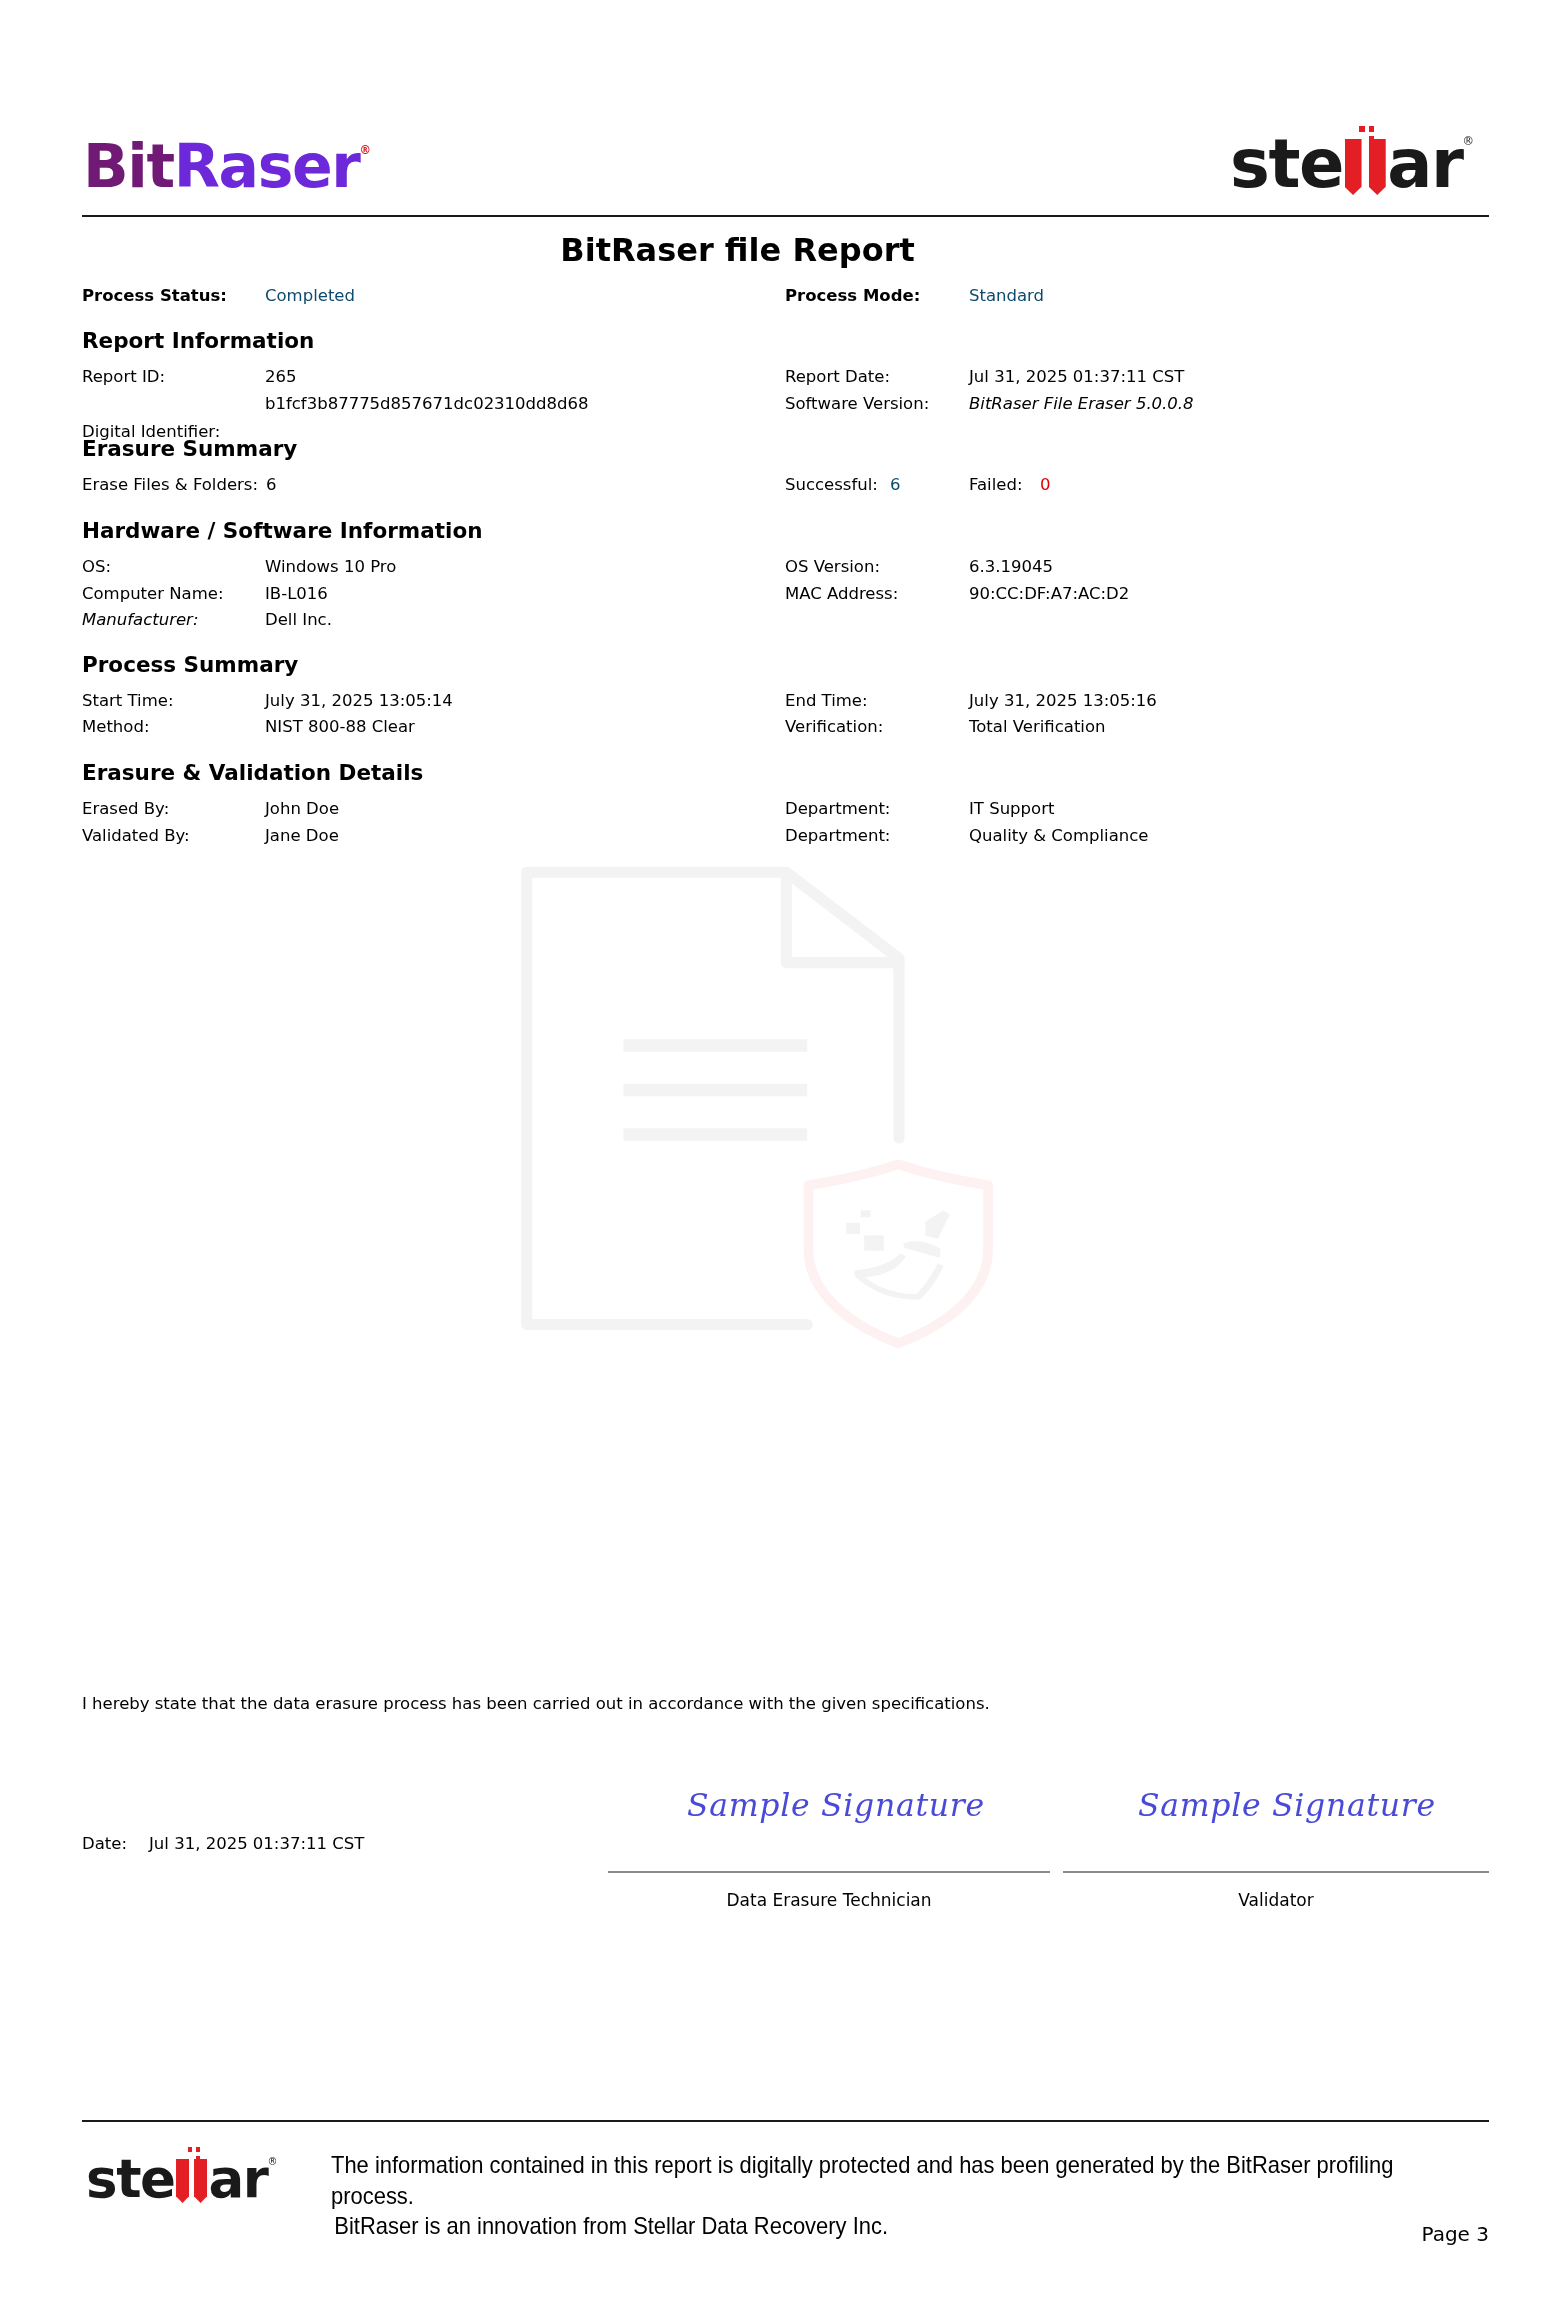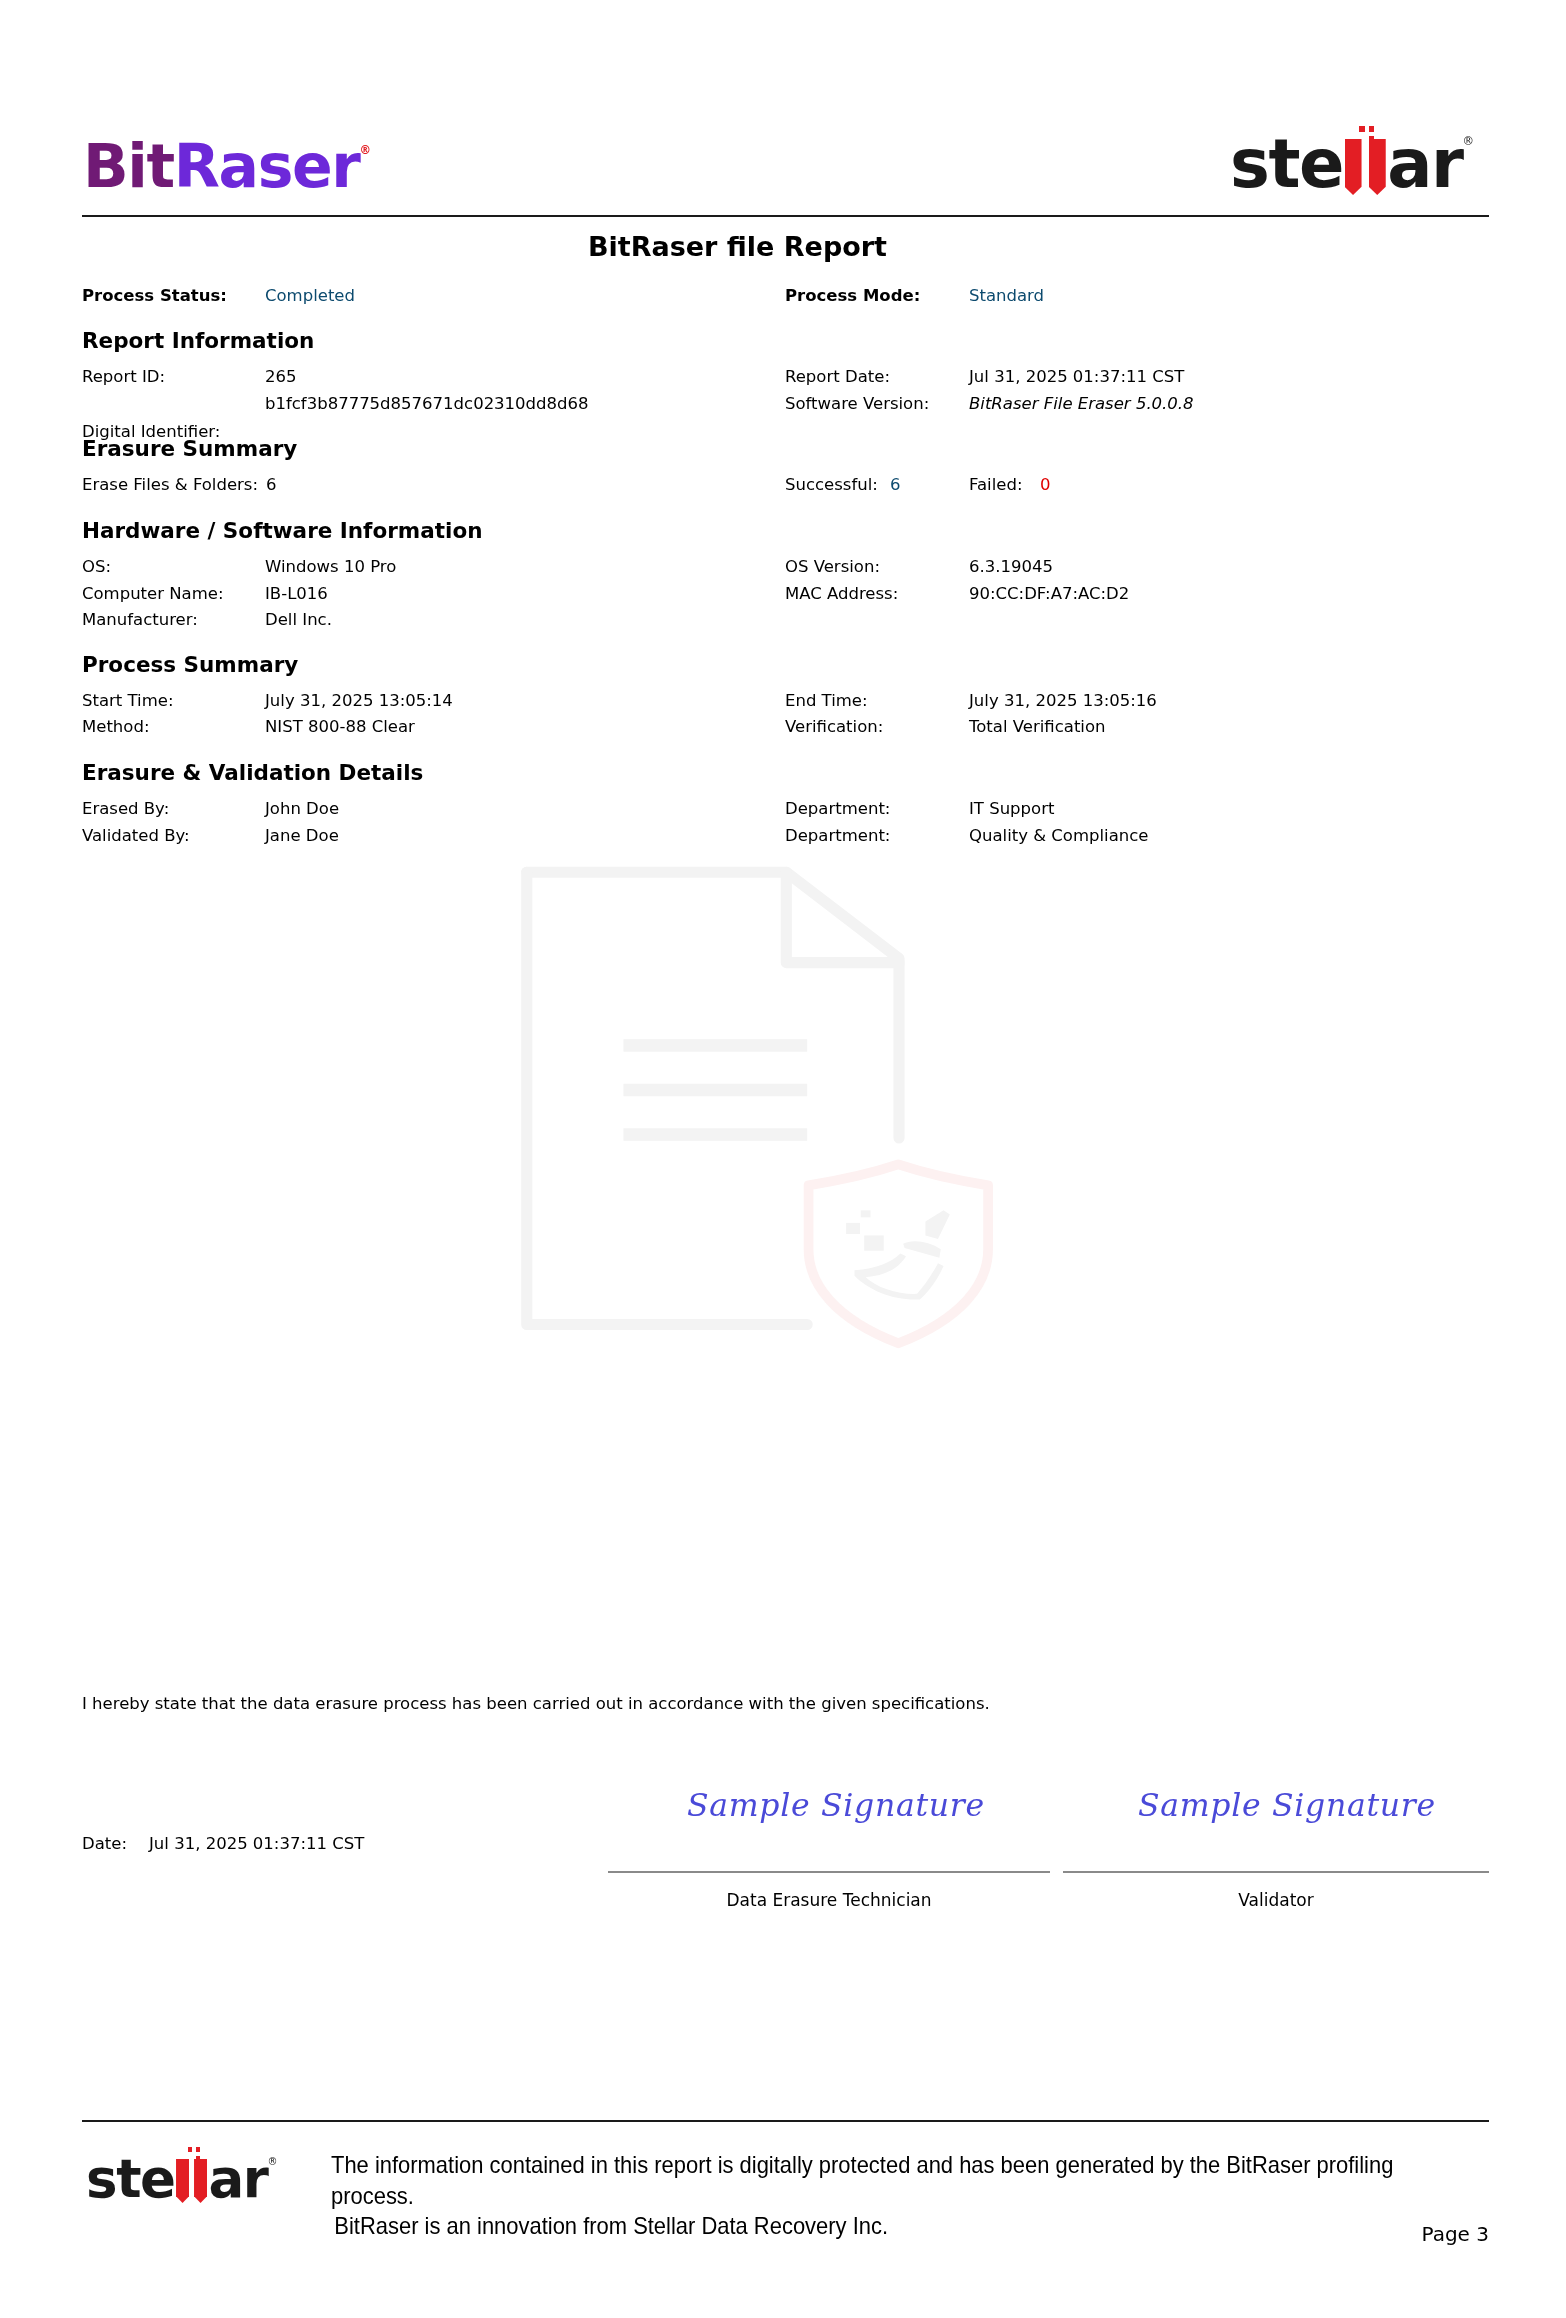--- a/index.html
+++ b/index.html
@@ -10,21 +10,21 @@
   .logo-bitraser { left:83px; top:136px; font-family:"DejaVu Sans", sans-serif; font-weight:bold;
                    font-size:60px; letter-spacing:-1.4px; line-height:1; }
   .logo-bitraser .bit { color:#701a75; }
   .logo-bitraser .raser { color:#6d28d9; }
   .logo-bitraser sup { font-size:11.5px; color:#e31e24; vertical-align:top; position:relative; top:8.6px; }
   .stellar { display:flex; align-items:flex-end; font-family:"DejaVu Sans", sans-serif; color:#1a1a1a; line-height:1; }
   .stellar .bars { display:inline-flex; position:relative; margin:0 1.4px; }
   .stellar .bar { background:#e31e24; display:inline-block; clip-path:polygon(0 0,100% 0,100% 85%,50% 100%,0 85%); }
   .stellar .dot { position:absolute; background:#e31e24; }
   .stellar sup { align-self:flex-start; }
-  .title { left:0; width:1475px; top:231px; text-align:center; font-weight:bold; font-size:27px; }
+  .title { left:0; width:1475px; top:231px; text-align:center; font-weight:bold; font-size:32px; }
   .row { position:absolute; font-size:16.5px; line-height:1; white-space:nowrap; }
   .bold { font-weight:bold; }
   .green { color:#0c4a6e; }
   .red { color:#e00000; }
   .section { position:absolute; left:82px; font-weight:bold; font-size:21.5px; line-height:1; }
   .sig { position:absolute; font-family:"DejaVu Serif", serif; font-style:italic; font-size:31.5px; color:#4a4ad8; letter-spacing:0.7px; }
   .sigline { position:absolute; height:2.1px; background:#8a8a8a; }
   .sigrole { position:absolute; font-size:17px; text-align:center; }
   .footer-text { position:absolute; font-family:"Liberation Sans", sans-serif; font-size:23.6px; line-height:1.3; transform:scaleX(0.93); transform-origin:left top; }
   .watermark { position:absolute; left:501px; top:859px; width:501px; height:558px; }
@@ -75,21 +75,21 @@
 <div class="row" style="left:785px; top:477px;">Successful:</div>
 <div class="row green" style="left:890px; top:477px;">6</div>
 <div class="row" style="left:969px; top:477px;">Failed:</div>
 <div class="row red" style="left:1040px; top:477px;">0</div>
 
 <div class="section" style="top:520px;">Hardware / Software Information</div>
 <div class="row" style="left:82px; top:559px;">OS:</div>
 <div class="row" style="left:265px; top:559px;">Windows 10 Pro</div>
 <div class="row" style="left:82px; top:586px;">Computer Name:</div>
 <div class="row" style="left:265px; top:586px;">IB-L016</div>
-<div class="row" style="left:82px; top:612px;">Manufacturer:</div>
+<div class="row" style="left:82px; top:612px;font-style:italic;">Manufacturer:</div>
 <div class="row" style="left:265px; top:612px;">Dell Inc.</div>
 <div class="row" style="left:785px; top:559px;">OS Version:</div>
 <div class="row" style="left:969px; top:559px;">6.3.19045</div>
 <div class="row" style="left:785px; top:586px;">MAC Address:</div>
 <div class="row" style="left:969px; top:586px;">90:CC:DF:A7:AC:D2</div>
 
 <div class="section" style="top:654px;">Process Summary</div>
 <div class="row" style="left:82px; top:693px;">Start Time:</div>
 <div class="row" style="left:265px; top:693px;">July 31, 2025 13:05:14</div>
 <div class="row" style="left:82px; top:719px;">Method:</div>

